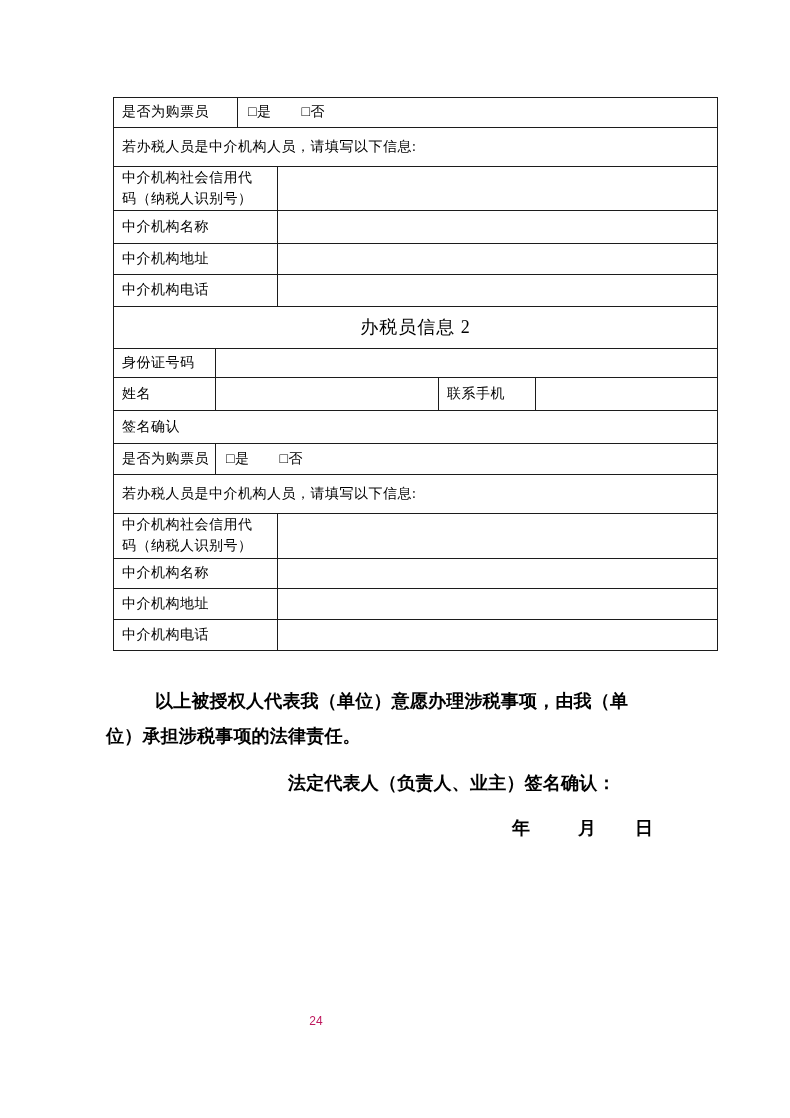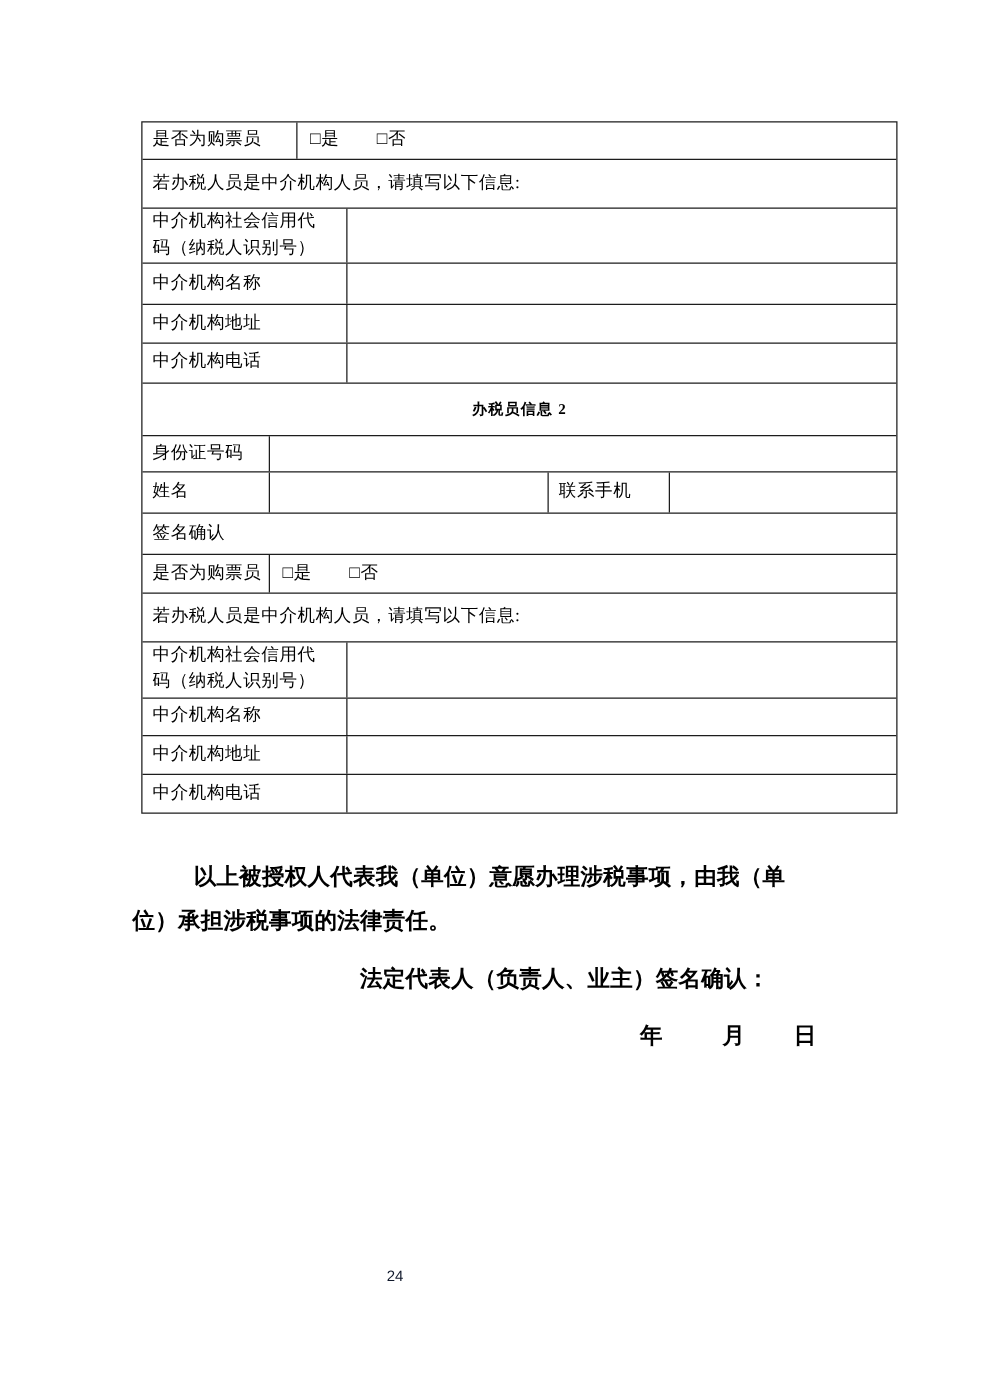--- a/index.html
+++ b/index.html
@@ -30,37 +30,37 @@
   }
   .cell:last-child { border-right:none; }
   .grow { flex:1 1 auto; }
   .two-line { white-space:normal;font-family:Liberation Mono, monospace; }
   .two-line .ln { line-height:21px; }
   .opts { padding-left:10px; }
   .opt  { margin-right:30px; white-space:nowrap; }
   .opt:last-child { margin-right:0; }
   .title-cell {
     justify-content:center;
-    font-weight:bold; font-size:12px; letter-spacing:1px;
+    font-weight:normal; font-size:18px; letter-spacing:1px;
   }
 
   
   .bold-line {
     position:absolute;
     font-size:18px; font-weight:bold;
     letter-spacing:0.2px; white-space:nowrap;
     line-height:22px;
   }
   .date-part { position:absolute; font-size:18px; font-weight:bold; }
 
   .page-number {
     position:absolute; top:1014px; left:0; width:632px;
     text-align:center;
     font-family:"Liberation Sans", sans-serif;
-    font-size:12px; color:#0f172a;
+    font-size:12px; color:#be185d;
   }
 </style>
 </head>
 <body>
 
 <div class="page">
 
   <div class="tbl">
 
     <div class="row" style="height:30px">

